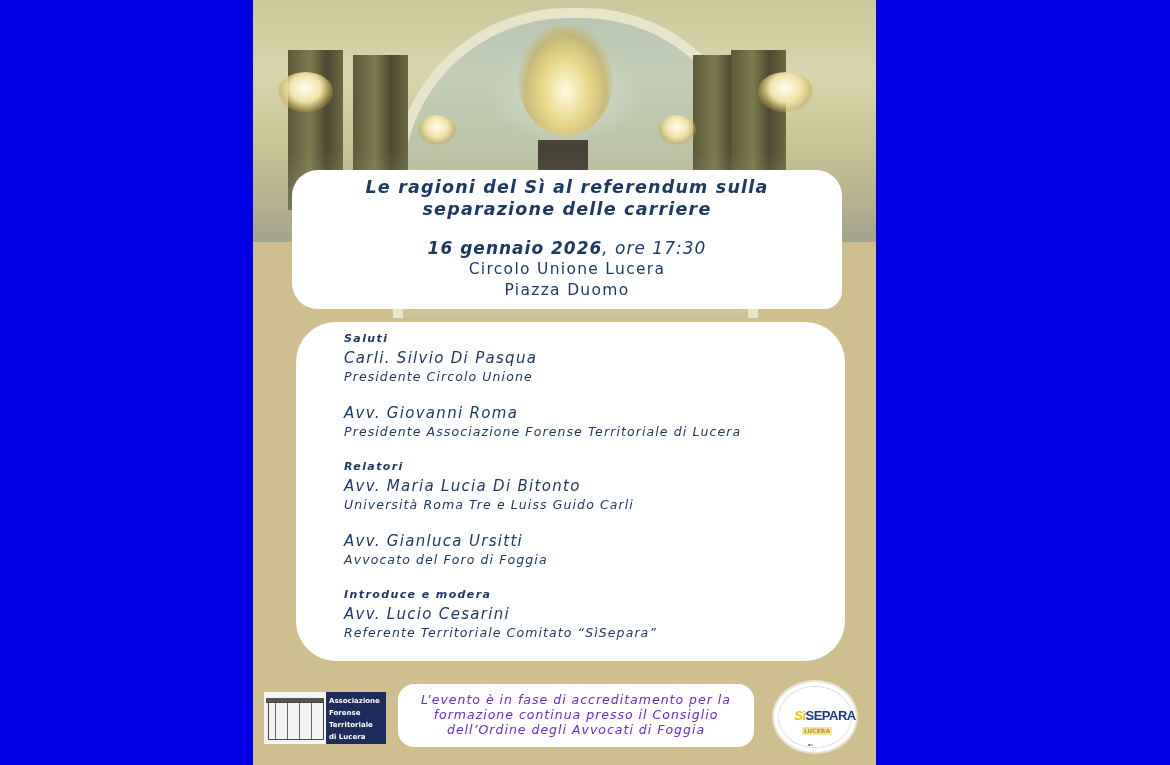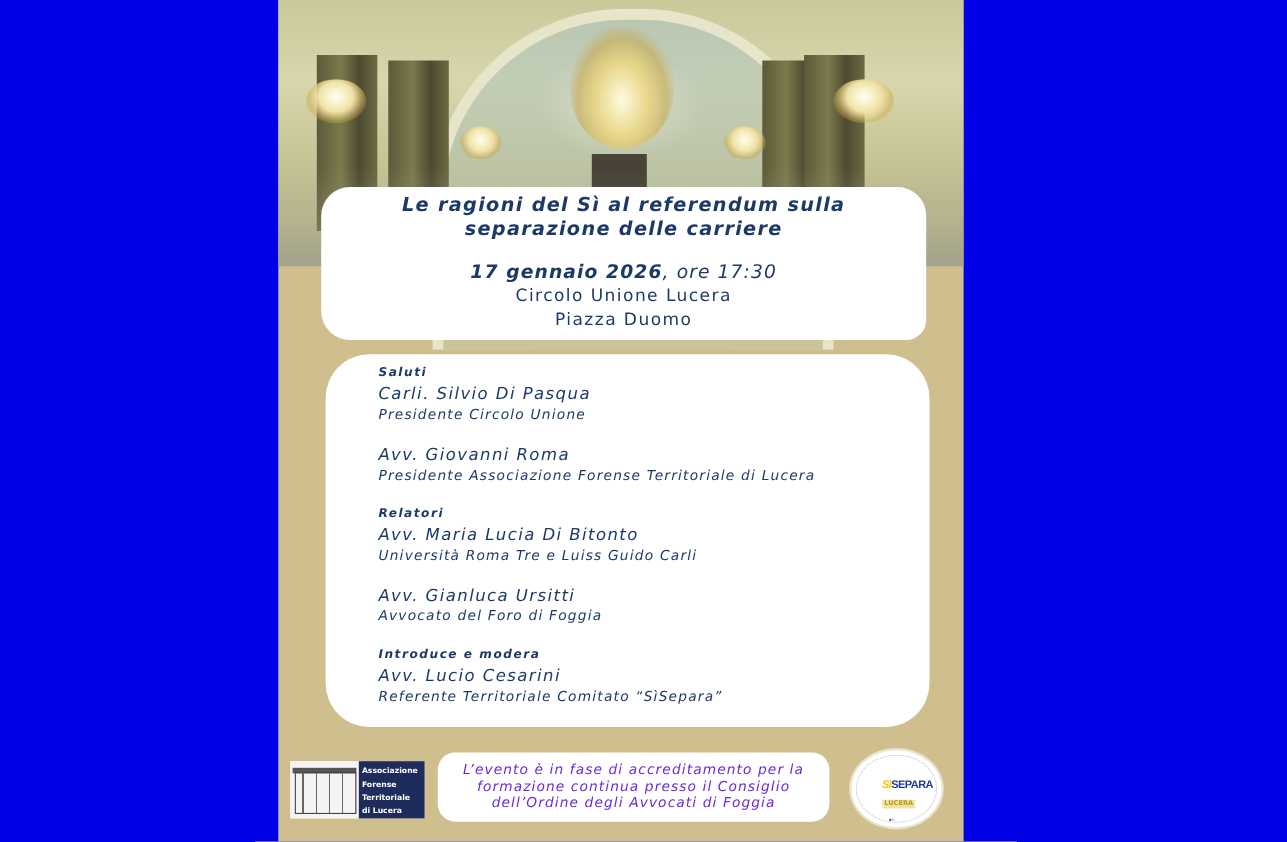--- a/index.html
+++ b/index.html
@@ -95,21 +95,21 @@
     .person-name b { font-weight: normal; }
     .person-role {
       font-style: italic; font-size: 12.5px; letter-spacing: 1.1px; line-height: 17px;
     }
     .gap { height: 19px; }
     .gap-sm { height: 17px; }
 
     
     .logo-afl {
       position: absolute; left: 11px; top: 692px; width: 122px; height: 52px;
-      display: flex; background: #fef9c3;
+      display: flex; background: #7dd3fc;
     }
     .logo-afl .building {
       width: 62px; height: 52px; background: #f4f4f4; position: relative; overflow: hidden;
     }
     .logo-afl .building .bldg {
       position: absolute; left: 4px; top: 10px; width: 54px; height: 36px;
       border: 1px solid #444; background:
         repeating-linear-gradient(90deg, transparent 0 6px, #666 6px 7px, transparent 7px 12px);
     }
     .logo-afl .building .roof {
@@ -130,21 +130,21 @@
       position: absolute; left: 519px; top: 680px; width: 86px; height: 74px;
       border-radius: 50%; background: #ffffff; border: 2px solid #e9e4d0;
       box-sizing: border-box; text-align: center;
     }
     .logo-sisepara .ring {
       position: absolute; left: 4px; top: 4px; right: 4px; bottom: 4px;
       border-radius: 50%; border: 1px dotted #b8b8c8;
     }
     .logo-sisepara .brand {
       position: absolute; left: 0; right: 0; top: 26px;
-      font-family: "Liberation Sans", sans-serif; font-weight: bold; font-size: 10px; letter-spacing: -0.5px; padding-left: 20px;
+      font-family: "Liberation Sans", sans-serif; font-weight: bold; font-size: 13px; letter-spacing: -0.5px; padding-left: 20px;
     }
     .logo-sisepara .brand .si { color: #f2c200; font-style: italic; }
     .logo-sisepara .brand .sep { color: #1d3a8c; }
     .logo-sisepara .city {
       position: absolute; left: 28px; top: 45px; width: 30px; height: 8px;
       background: #efe4a8; color: #b89a10; font-size: 6px; font-weight: bold; line-height: 8px;
     }
     .logo-sisepara .mini {
       position: absolute; left: 34px; top: 60px; font-size: 4px; color: #666;
     }
@@ -164,21 +164,21 @@
     <div class="sconce" style="left:25px; top:72px;"></div>
     <div class="sconce" style="left:505px; top:72px;"></div>
     <div class="sconce" style="left:165px; top:115px; width:38px; height:30px;"></div>
     <div class="sconce" style="left:405px; top:115px; width:38px; height:30px;"></div>
     <div class="frieze"></div>
   </div>
 
   <div class="card-title">
     <div class="t1">Le ragioni del Sì al referendum sulla</div>
     <div class="t2">separazione delle carriere</div>
-    <div class="date"><b>17 gennaio 2026</b><i>, ore 17:30</i></div>
+    <div class="date"><b>16 gennaio 2026</b><i>, ore 17:30</i></div>
     <div class="place">Circolo Unione Lucera</div>
     <div class="place">Piazza Duomo</div>
   </div>
 
   <div class="card-program">
     <div class="prog">
       <div class="sec-head">Saluti</div>
       <div class="person-name"><span>Carli. Silvio </span><b>Di Pasqua</b></div>
       <div class="person-role">Presidente Circolo Unione</div>
       <div class="gap"></div>

